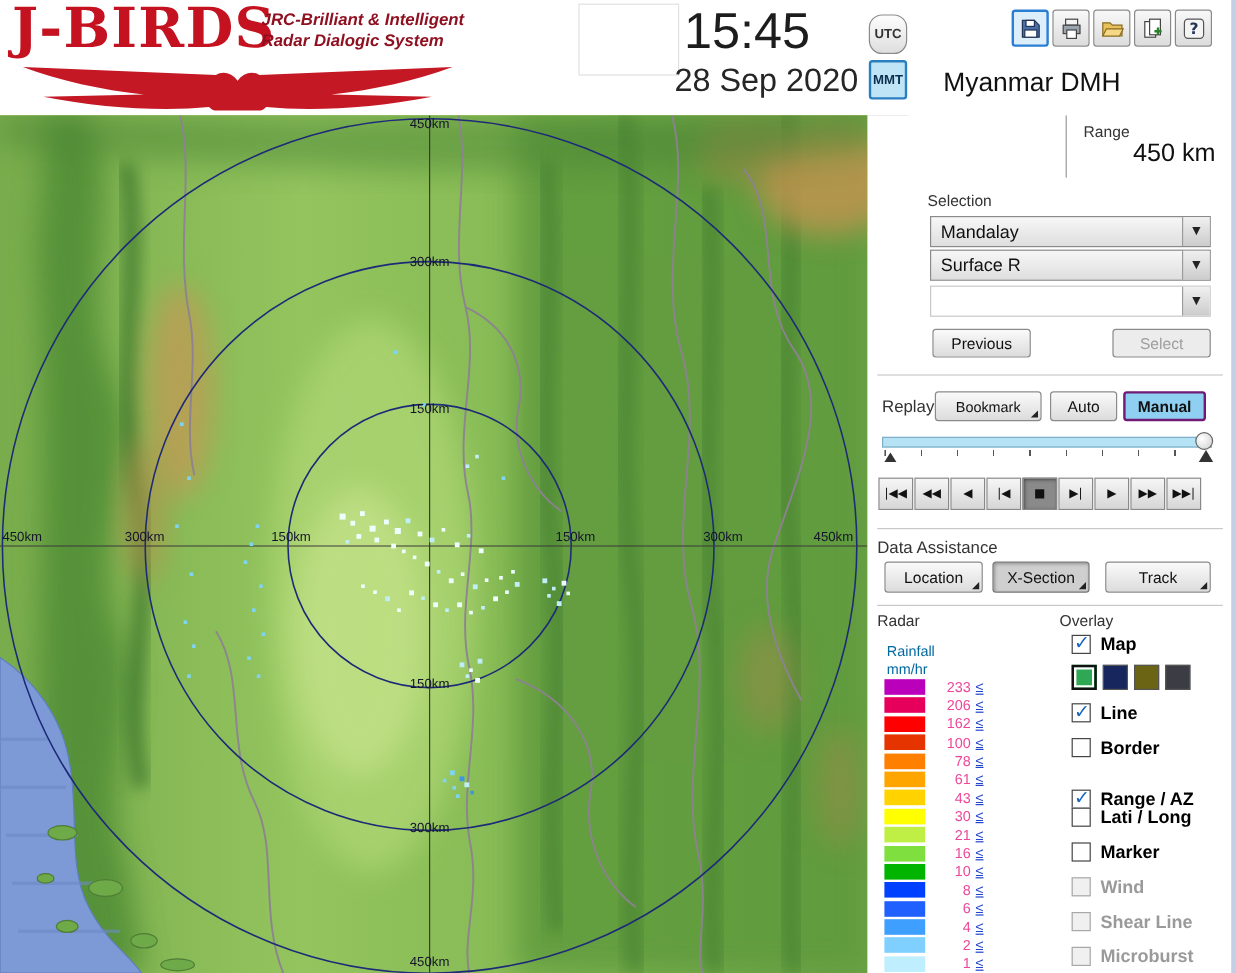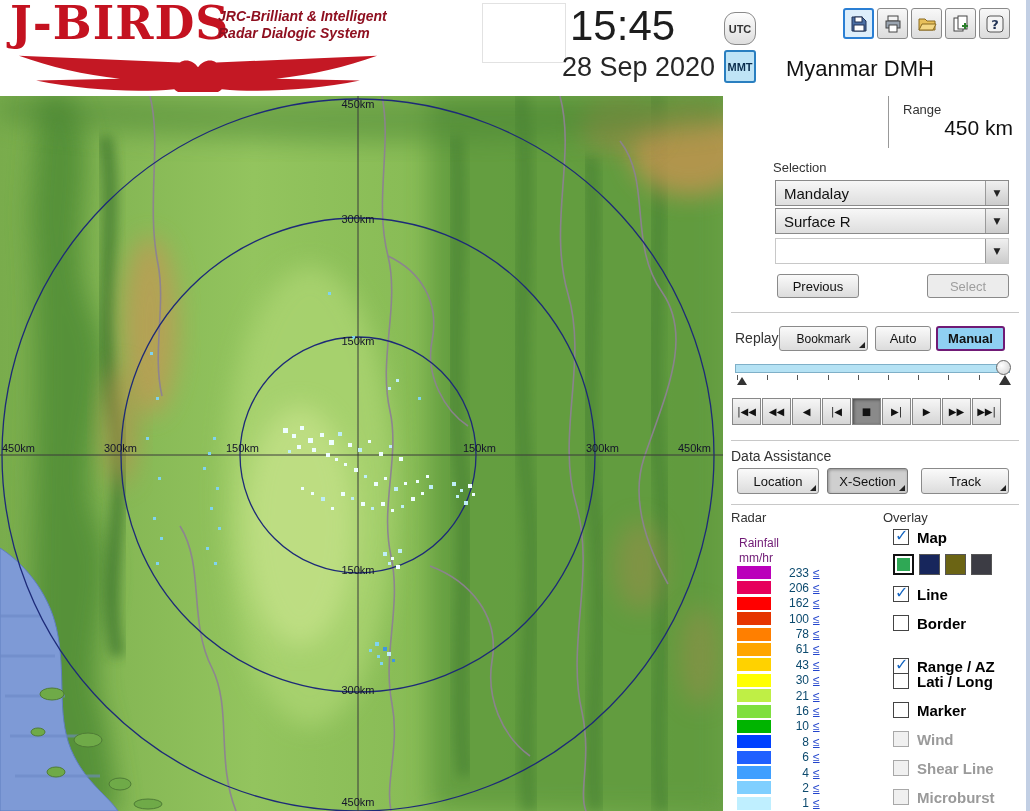--- a/index.html
+++ b/index.html
@@ -44,25 +44,25 @@
   .dd-arrow{width:22px;border-left:1px solid #9a9a9a;background:linear-gradient(#f0f0f0,#cccccc);display:flex;align-items:center;justify-content:center;font-size:9px;color:#222;font-family:"DejaVu Sans",sans-serif;}
   .slider-wrap{position:absolute;left:12px;top:266px;width:277px;height:28px;}
   .slider-track{position:absolute;left:0;top:2px;width:275px;height:9px;background:#b5e2f4;border:1px solid #7fb0c8;box-sizing:border-box;cursor:pointer;}
   .slider-ticks{position:absolute;left:2px;top:13px;width:272px;height:5px;background:repeating-linear-gradient(90deg,#555 0,#555 1px,transparent 1px,transparent 30.2px);}
   .slider-thumb{position:absolute;left:261px;top:-2px;width:15px;height:15px;border-radius:50%;background:radial-gradient(circle at 35% 35%,#fff,#cfcfcf);border:1px solid #666;box-sizing:border-box;cursor:grab;}
   .tri{position:absolute;width:0;height:0;border-left:5px solid transparent;border-right:5px solid transparent;border-bottom:8px solid #333;}
   .pb-row{position:absolute;left:9px;top:302px;display:flex;gap:1px;}
   .pb-btn{width:29px;height:27px;background:linear-gradient(#f6f6f6,#d6d6d6);border:1px solid #888;display:flex;align-items:center;justify-content:center;font-size:10px;color:#111;font-family:"DejaVu Sans",sans-serif;cursor:pointer;box-sizing:border-box;}
   .pb-btn.active{background:#8a8a8a;box-shadow:inset 1px 1px 3px rgba(0,0,0,.45);}
   
-  .legend-unit{position:absolute;left:16px;top:440px;font-size:12px;color:#701a75;line-height:15px;}
+  .legend-unit{position:absolute;left:16px;top:440px;font-size:12px;color:#0369a1;line-height:15px;}
   .lg-list{position:absolute;left:14px;top:470px;}
   .lg-row{display:flex;align-items:center;height:13px;margin-bottom:2.4px;}
   .lg-swatch{width:34px;height:13px;}
-  .lg-val{width:30px;text-align:right;font-size:12px;color:#0c4a6e;margin-left:8px;}
+  .lg-val{width:30px;text-align:right;font-size:12px;color:#ec4899;margin-left:8px;}
   .lg-lte{font-size:12px;color:#2244cc;text-decoration:underline;margin-left:4px;cursor:pointer;}
   
   .ov-col{position:absolute;left:170px;top:430px;width:135px;}
   .ov-row{position:absolute;left:0;display:flex;align-items:center;height:22px;cursor:pointer;}
   .cb{width:16px;height:16px;background:#fff;border:1px solid #444;box-sizing:border-box;position:relative;flex:none;}
   .cb.checked::after{content:"✓";position:absolute;left:1px;top:-4px;font-size:16px;font-weight:bold;color:#1565c0;font-family:"DejaVu Sans",sans-serif;}
   .cb.disabled{background:#f0f0f0;border-color:#a8a8a8;}
   .ov-label{margin-left:8px;font-size:15px;font-weight:bold;color:#000;white-space:nowrap;}
   .ov-row.disabled .ov-label{color:#9a9a9a;text-align:right;}
   .mswatch-row{position:absolute;left:0;top:28px;display:flex;}

